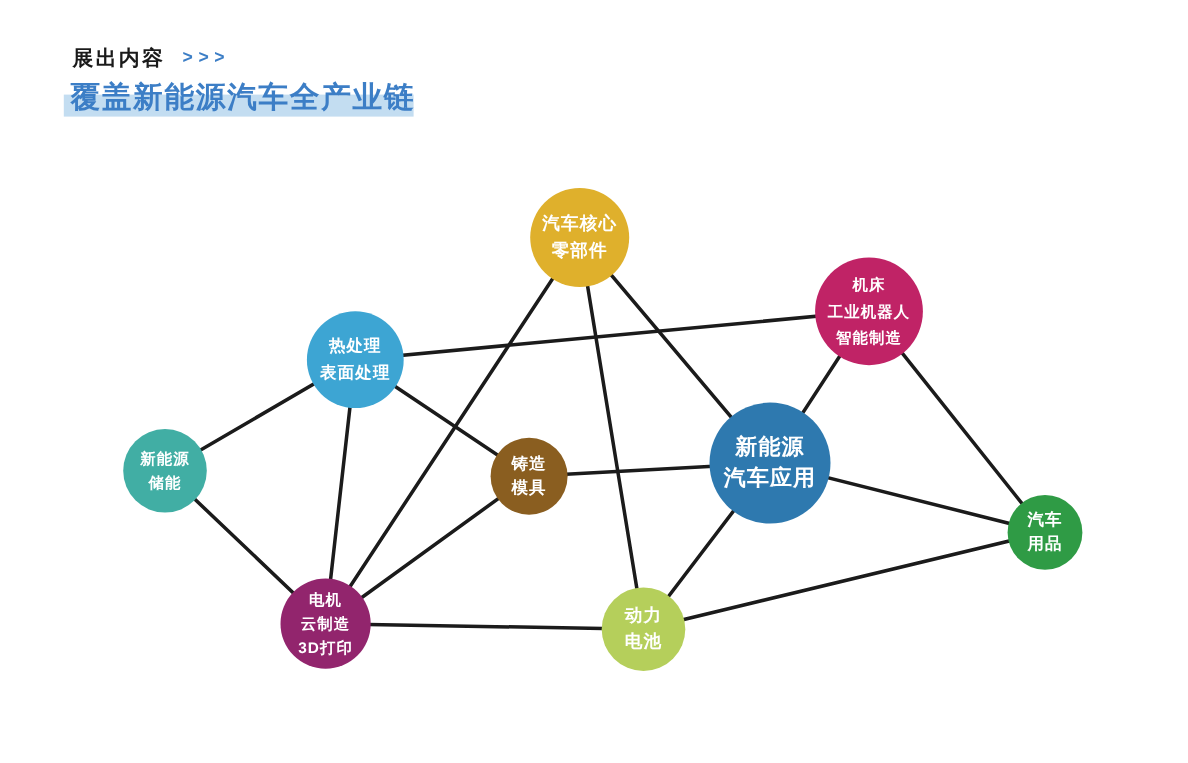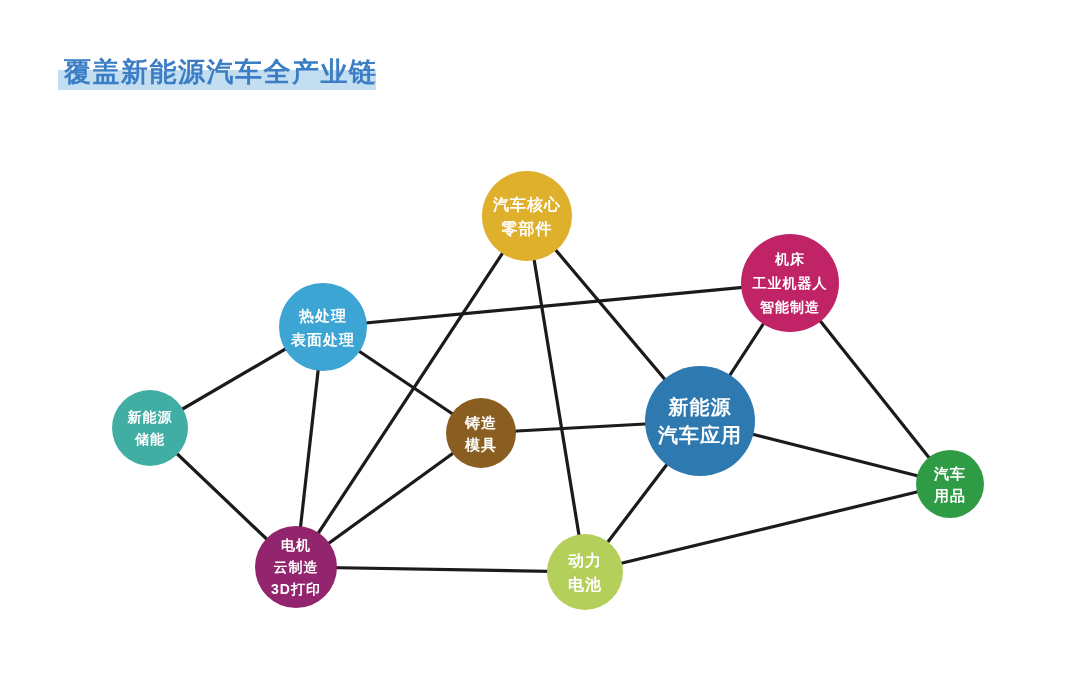--- a/index.html
+++ b/index.html
@@ -32,21 +32,21 @@
     letter-spacing:2px;
   }
   .arrows{
     margin-left:16px;
     font-size:16px;font-weight:bold;
     color:var(--accent-blue);
     letter-spacing:5px;
     transform:scaleY(1.05);
   }
   .title-wrap{
-    position:absolute;left:64px;top:54px;z-index:2;
+    position:absolute;left:64px;top:70px;z-index:2;
   }
   .title-band{
     position:absolute;left:-6px;top:16px;
     width:318px;height:20px;
     background:var(--highlight-blue);
     z-index:0;
   }
   .title{
     position:relative;z-index:1;
     font-size:27px;font-weight:bold;
@@ -70,20 +70,24 @@
   .fs14{font-size:14px;}
   .fs15{font-size:15px;}
   .fs16{font-size:16px;}
   .fs20{font-size:20px;}
 </style>
 </head>
 <body>
 
 <div class="stage">
 
+  <div class="eyebrow-row">
+    <span class="eyebrow">展出内容</span>
+    <span class="arrows">&gt;&gt;&gt;</span>
+  </div>
 
   <div class="title-wrap">
     <div class="title-band"></div>
     <div class="title">覆盖新能源汽车全产业链</div>
   </div>
 
   <svg class="net" width="1080" height="694" viewBox="0 0 1080 694">
 
     <g>
       <line x1="527" y1="216" x2="296" y2="567"></line>

